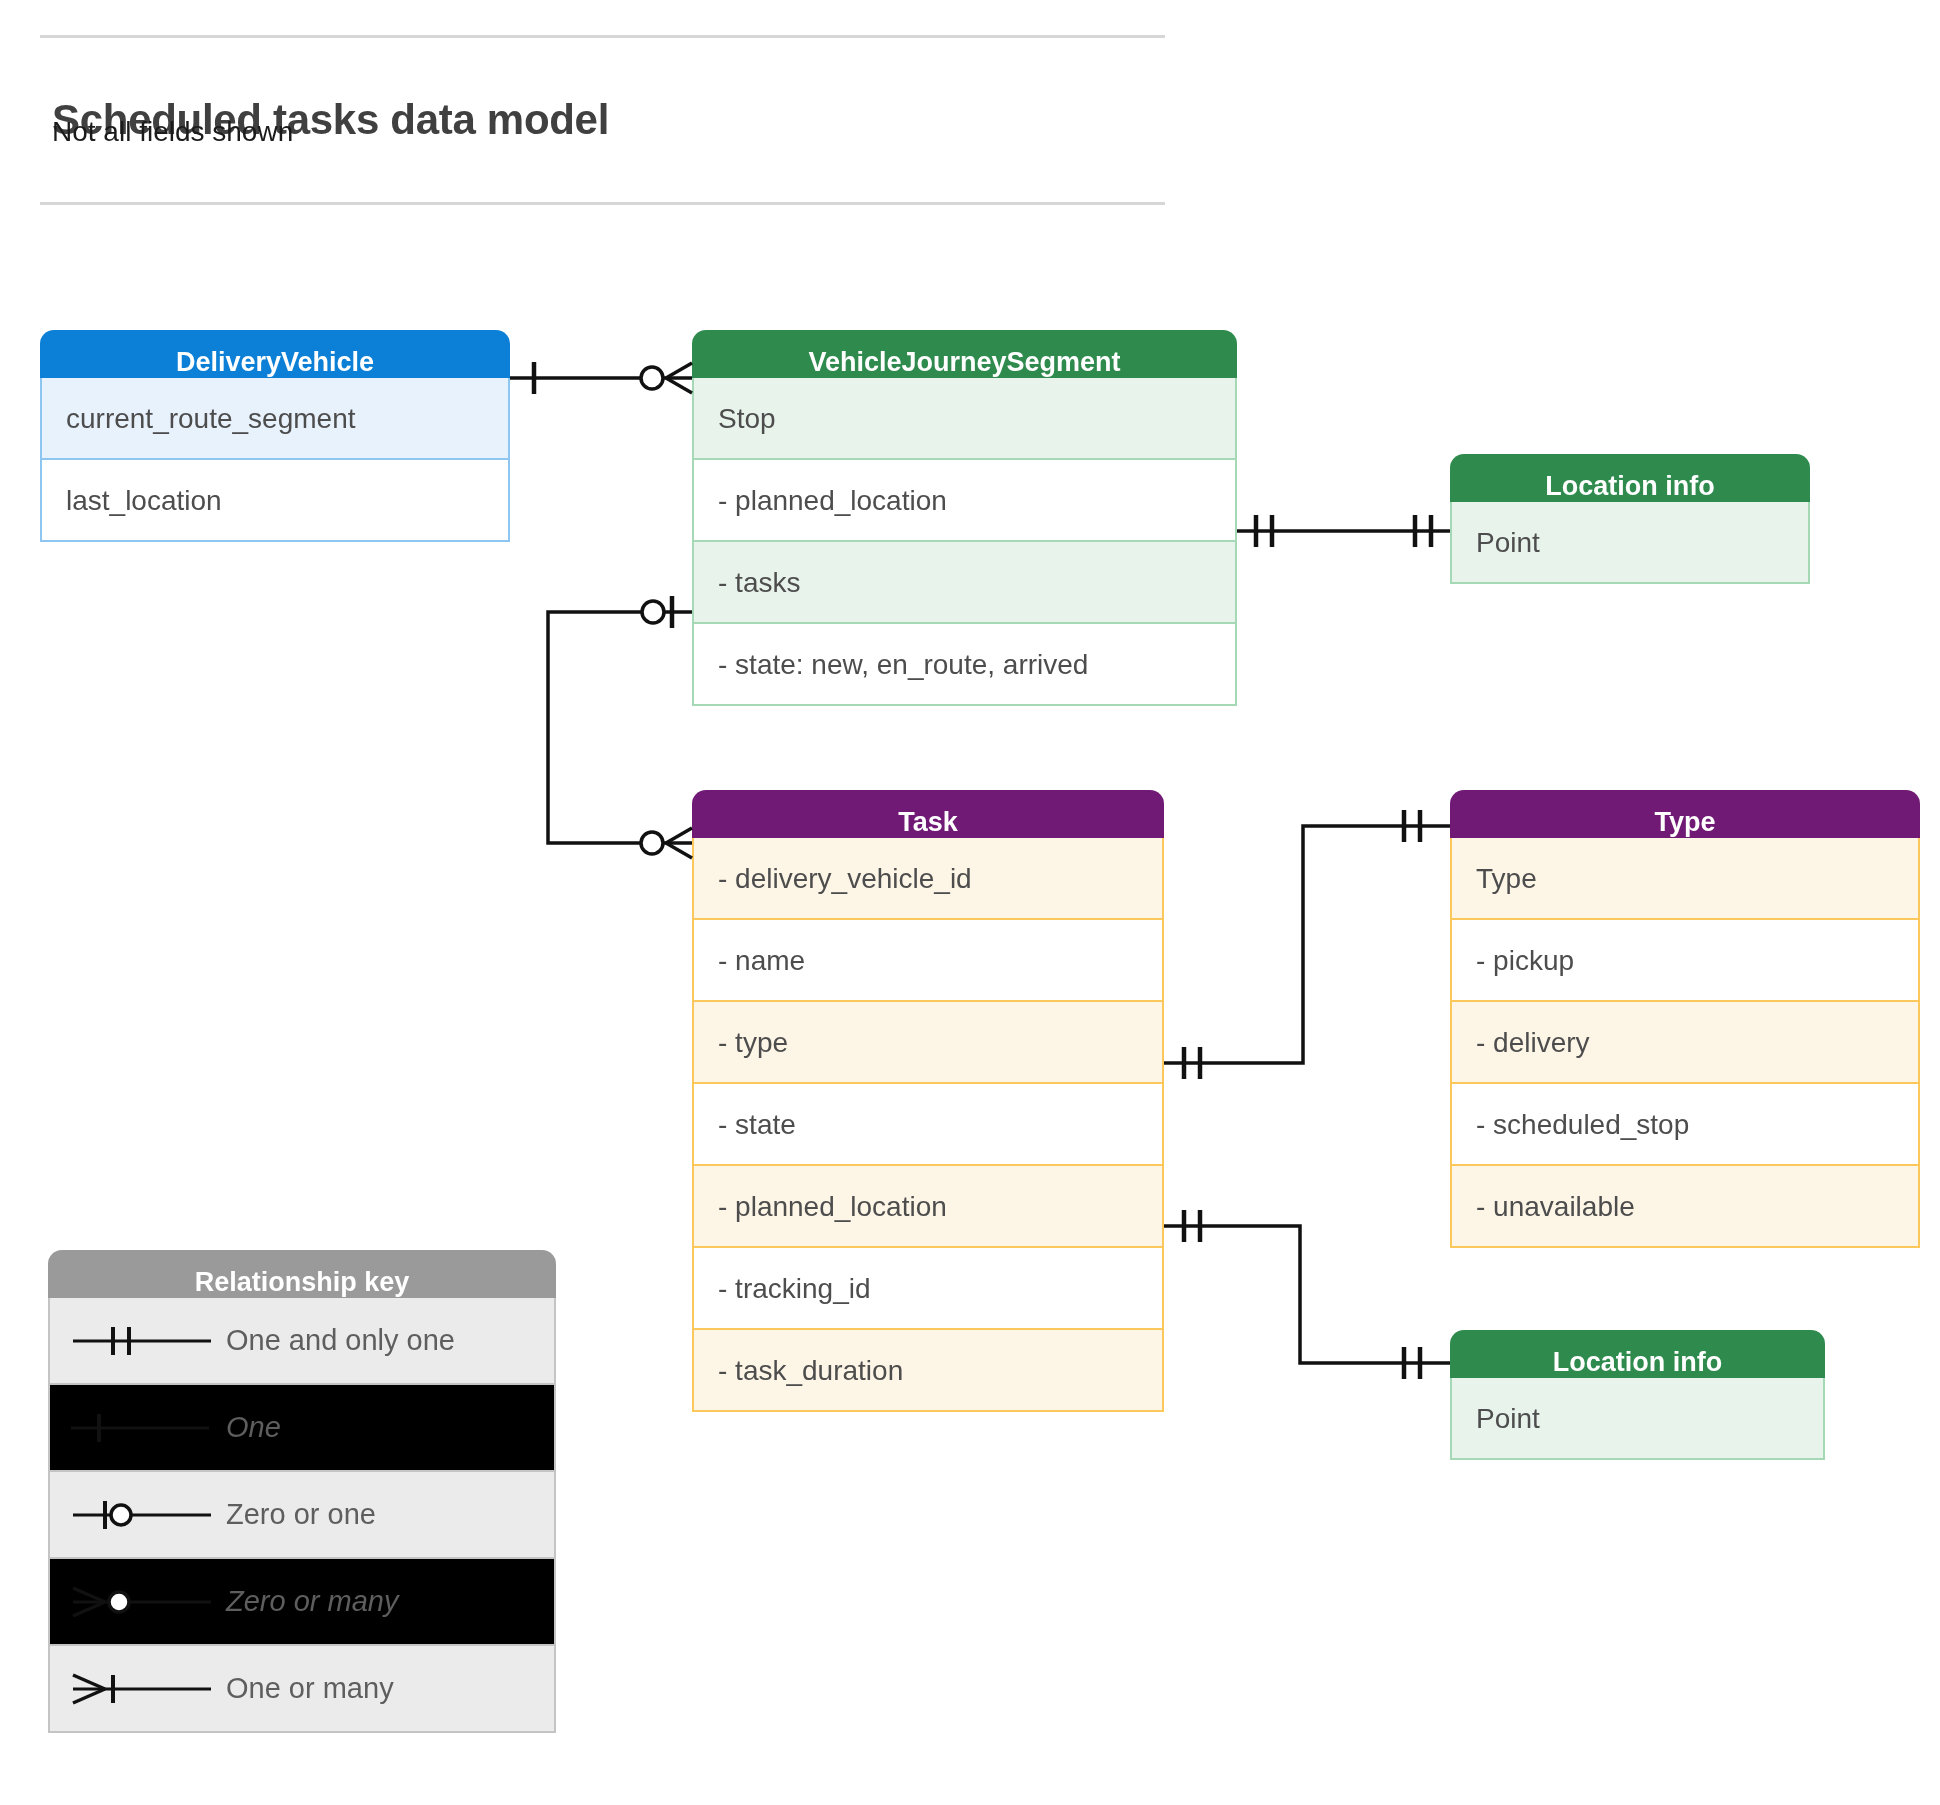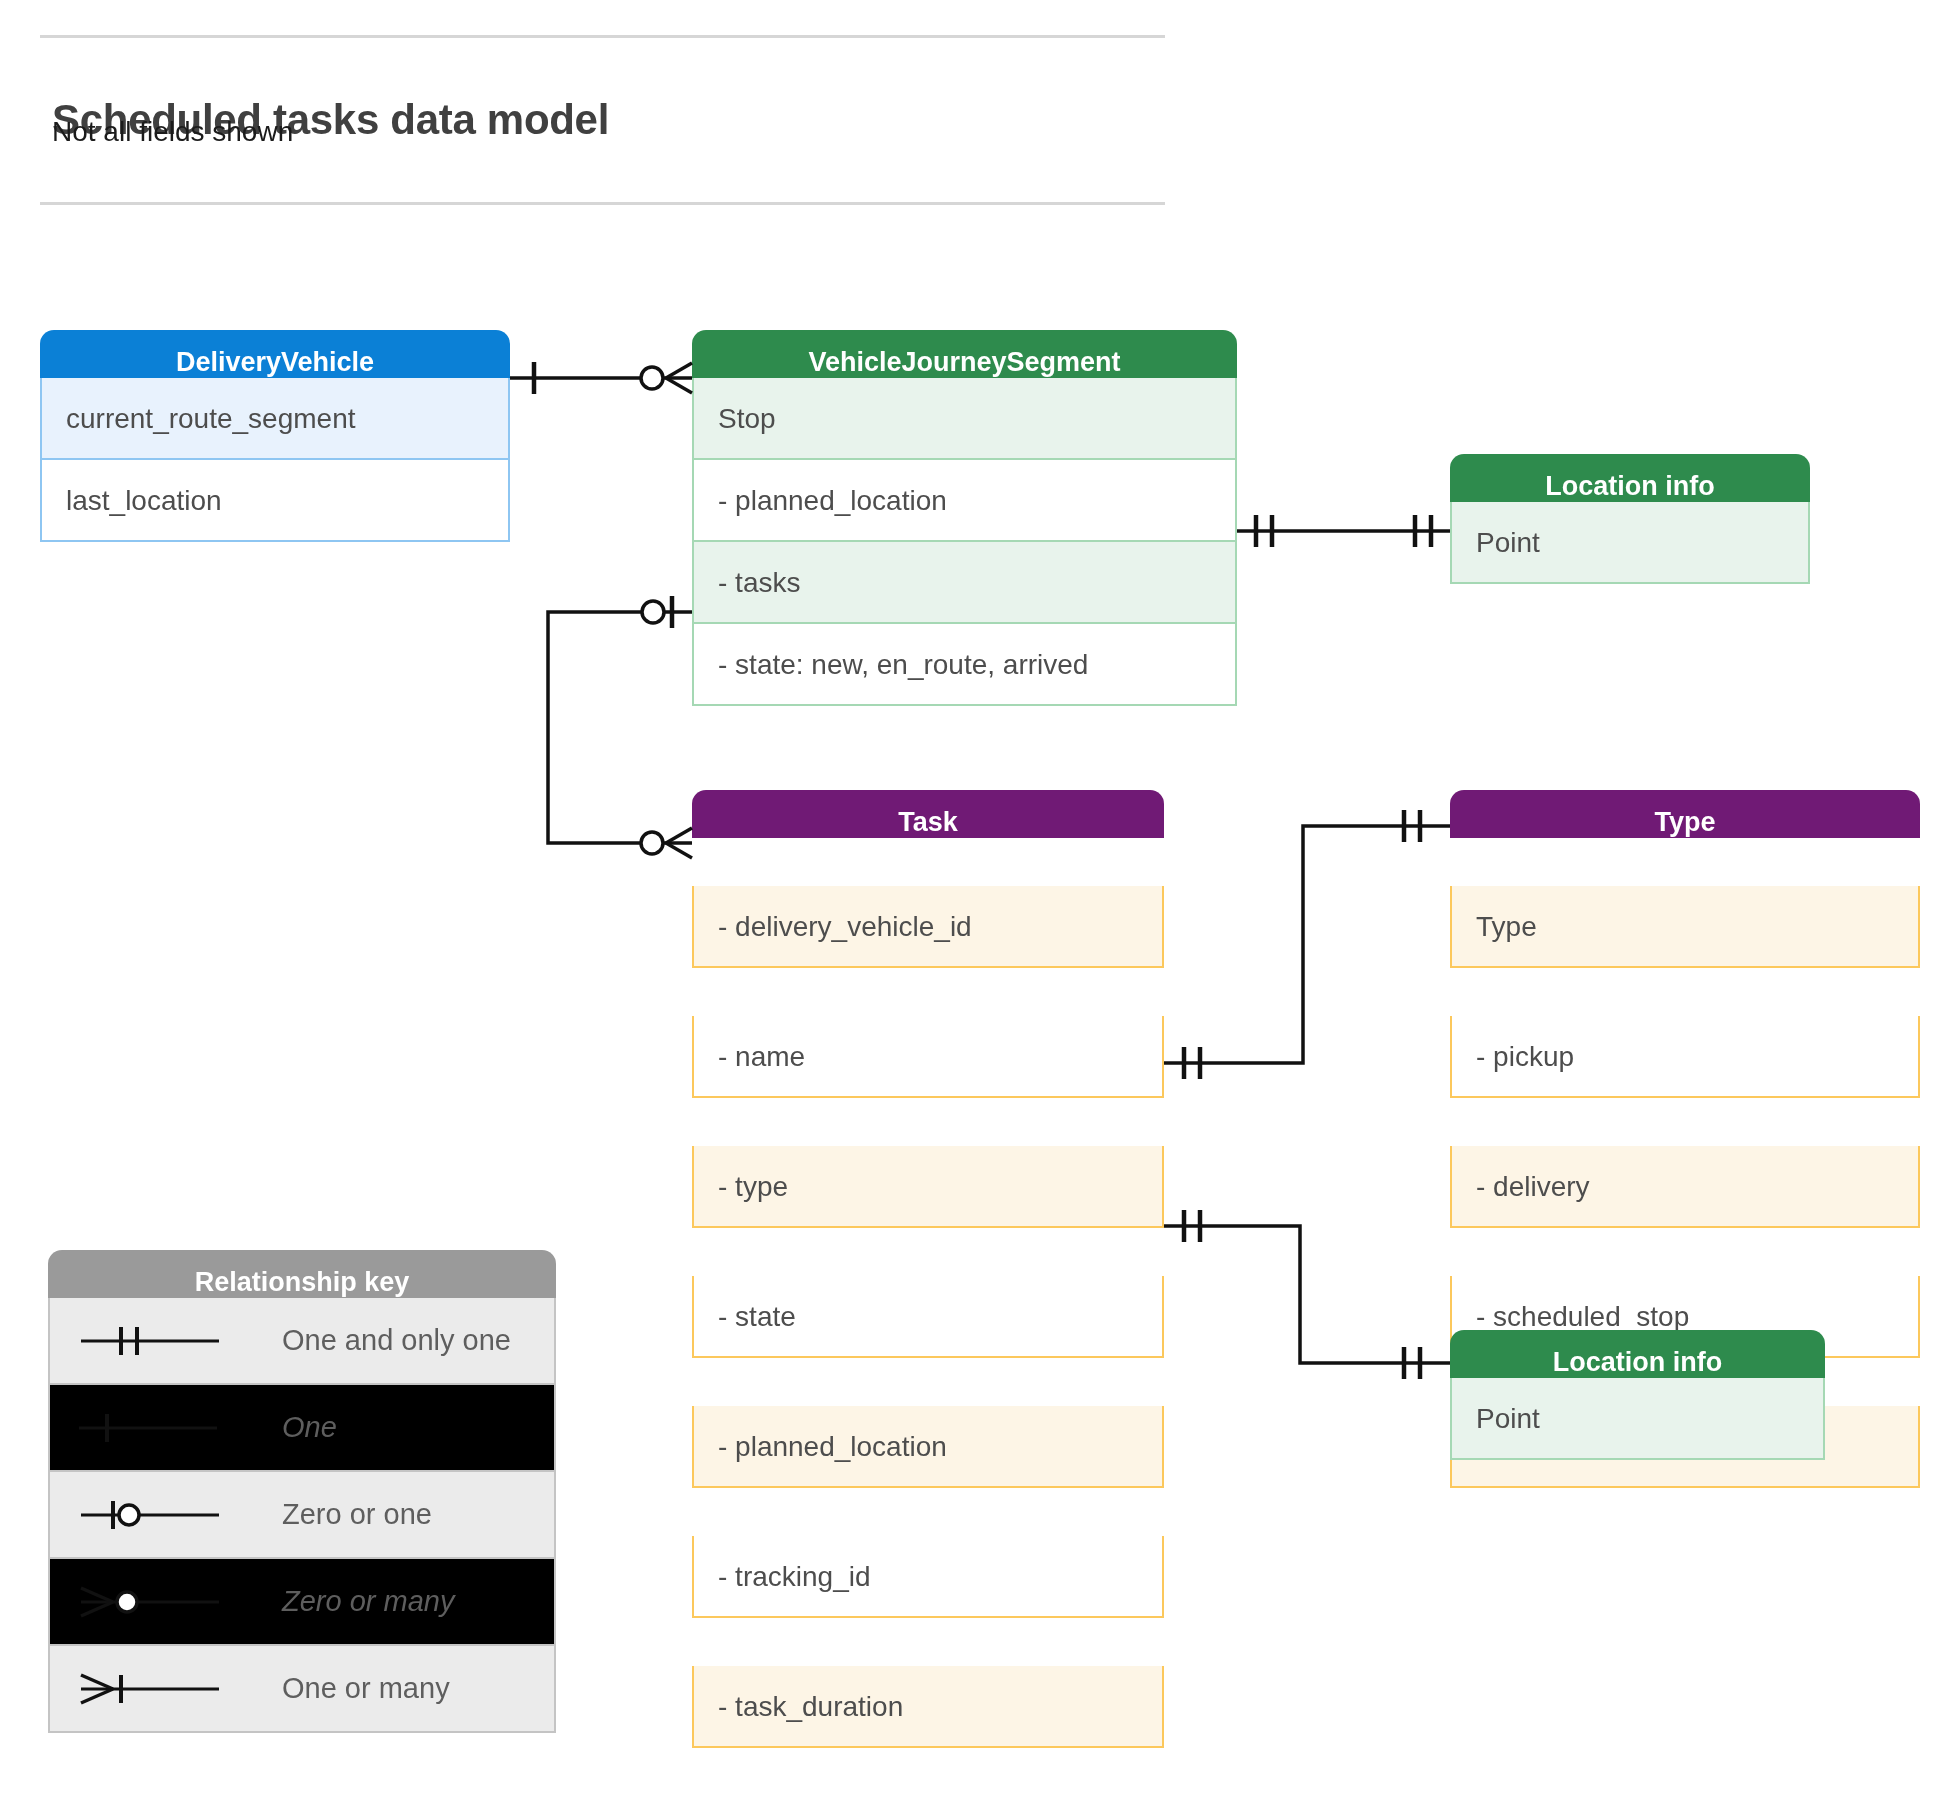--- a/index.html
+++ b/index.html
@@ -68,21 +68,21 @@
   
   .pal-green .entity-header { background: #2e8b4d; }
   .pal-green .entity-row    { border-left: 2px solid #a5d8b4; border-right: 2px solid #a5d8b4;
                               border-bottom: 2px solid #a5d8b4; }
   .pal-green .entity-row.alt   { background: #e8f3ec; }
   .pal-green .entity-row.plain { background: #ffffff; }
 
   
   .pal-orange .entity-header { background: #701a75; }
   .pal-orange .entity-row    { border-left: 2px solid #fcc85c; border-right: 2px solid #fcc85c;
-                               border-bottom: 2px solid #fcc85c; margin-top: 48px; }
+                               border-bottom: 2px solid #fcc85c; }
   .pal-orange .entity-row.alt   { background: #fdf5e6; }
   .pal-orange .entity-row.plain { background: #ffffff; }
 
   
   .pal-grey .entity-header { background: #9a9a9a; }
   .pal-grey .entity-row    { border-left: 2px solid #c4c4c4; border-right: 2px solid #c4c4c4;
                              border-bottom: 2px solid #c4c4c4; }
   .pal-grey .entity-row.alt   { background: #ebebeb; }
   .pal-grey .entity-row.plain { background: #000000; font-style: italic; }
 
@@ -90,22 +90,22 @@
   #box-delivery-vehicle { left: 40px;   top: 330px;  width: 470px; }
   #box-vjs              { left: 692px;  top: 330px;  width: 545px; }
   #box-location-1       { left: 1450px; top: 454px;  width: 360px; }
   #box-task             { left: 692px;  top: 790px;  width: 472px; }
   #box-type             { left: 1450px; top: 790px;  width: 470px; }
   #box-location-2       { left: 1450px; top: 1330px; width: 375px; }
   #box-legend           { left: 48px;   top: 1250px; width: 508px; }
 
   
   #box-legend .entity-row {
-    display: flex; align-items: center; padding-left: 16px;
-    height: 87px; line-height: normal; gap: 48px;
+    display: flex; align-items: center; padding-left: 8px;
+    height: 87px; line-height: normal;
   }
   .legend-symbol {
     width: 168px; flex: 0 0 168px;
     display: flex; align-items: center; justify-content: center;
   }
   .legend-label { font-size: 29px; color: #5e5e5e; }
 
   
   #connectors {
     position: absolute; left: 0; top: 0;

